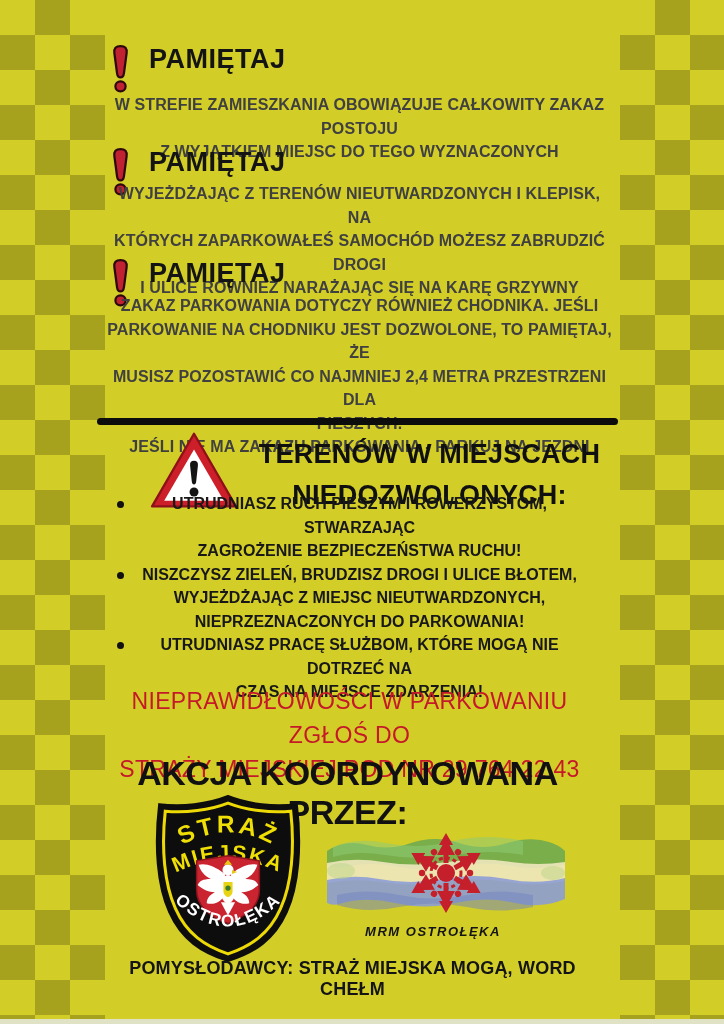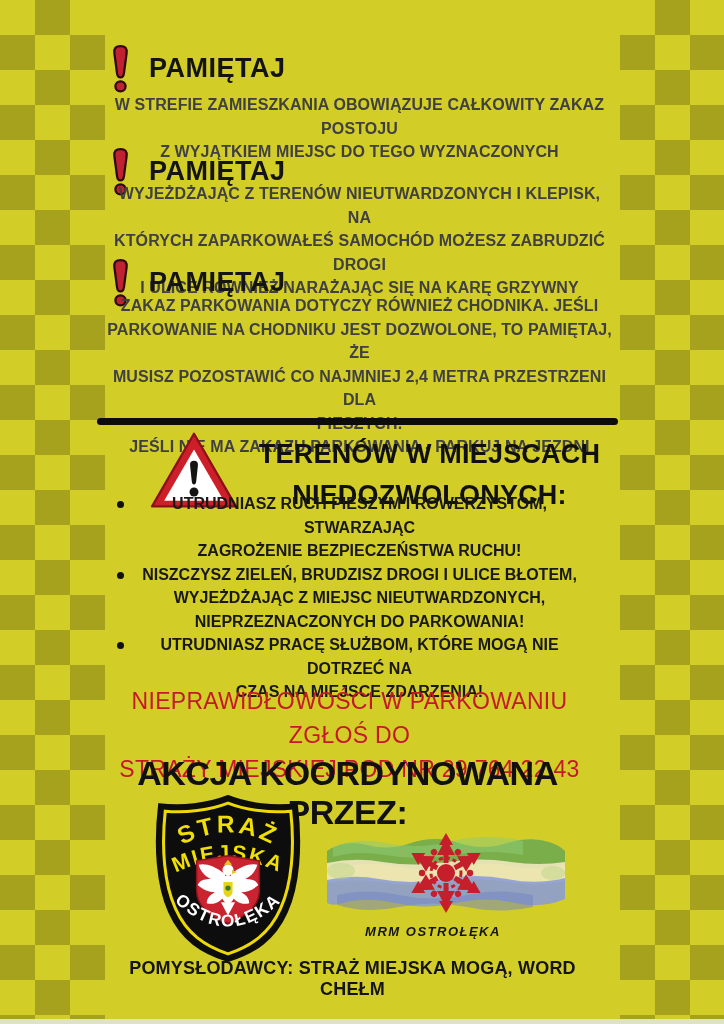--- a/index.html
+++ b/index.html
@@ -13,21 +13,21 @@
     position:absolute;top:0;bottom:0;width:105px;
     background-image:repeating-conic-gradient(#a6a21d 0% 25%, rgba(0,0,0,0) 0% 50%);
     background-size:70px 70px;
   }
   .band.left{left:0;}
   .band.right{right:0;width:104px;}
   .bottom-strip{position:absolute;left:0;right:0;bottom:0;height:5px;background:#dfe2c4;}
 
   .content{position:absolute;left:105px;top:0;width:515px;height:1024px;}
 
-  .reminder{position:absolute;left:2px;display:flex;align-items:center;gap:15px;}
+  .reminder{position:absolute;left:2px;display:flex;gap:15px;}
   .reminder .label{font-size:27px;font-weight:bold;color:#141414;letter-spacing:.5px;}
   .r1{top:44px;} .r2{top:147px;} .r3{top:258px;}
 
   .para{
     position:absolute;left:0;right:6px;text-align:center;
     font-size:16px;font-weight:bold;color:#404040;line-height:23.5px;
     white-space:pre-line;letter-spacing:.1px;
   }
   .p1{top:93px;} .p2{top:182px;} .p3{top:294px;}
 

